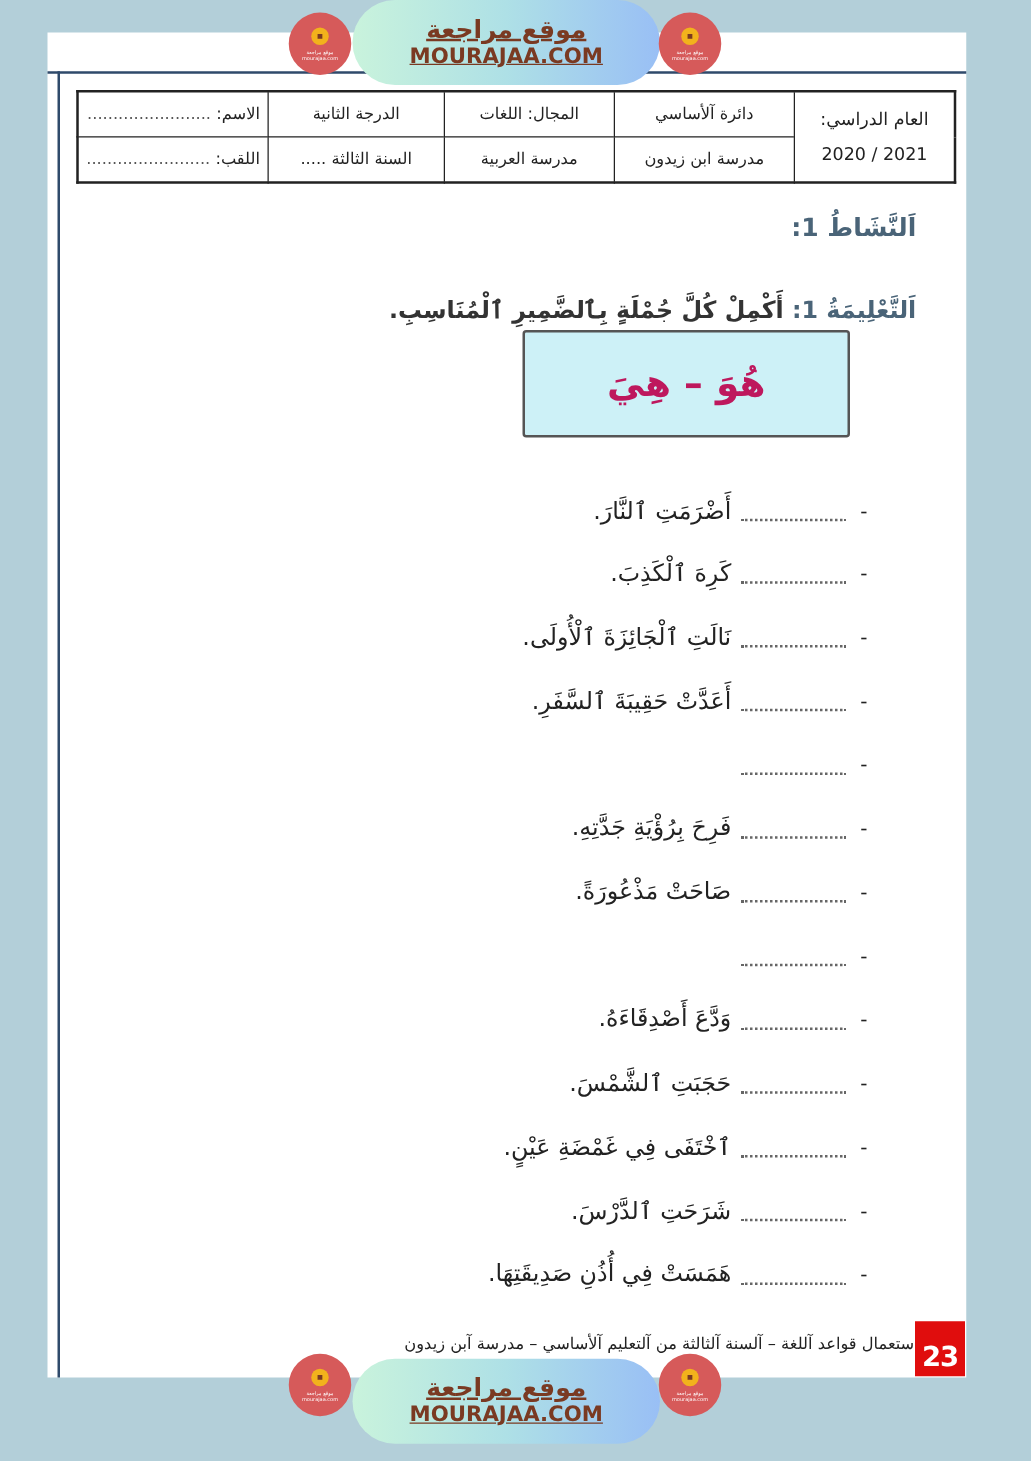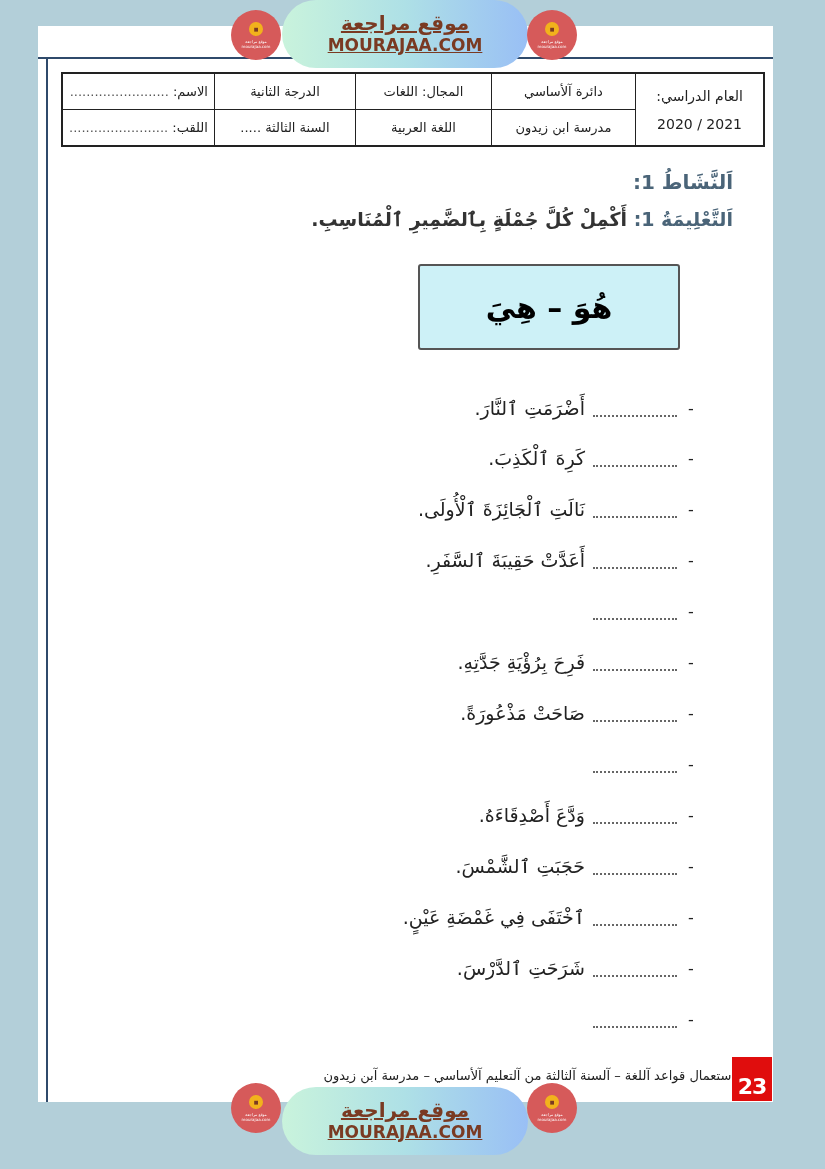--- a/index.html
+++ b/index.html
@@ -37,30 +37,30 @@
   .info-table td.c-grade { width:142px; }
   .info-table td.c-name { text-align:right; }
   .dots { color:#555; letter-spacing:0; }
 
   
   .heading {
     position:absolute; right:92px; direction:rtl; 
     font-family:"DejaVu Sans", sans-serif; font-weight:bold; color:#4a6478;
   }
   .h-activity { top:170px; font-size:20px; }
-  .h-instruction { top:208px; font-size:19px; }
+  .h-instruction { top:236px; font-size:19px; }
   .h-instruction .rest { color:#333; }
 
   
   .pronoun-box {
     position:absolute; left:418px; top:264px; width:262px; height:86px;
     background:#cdf1f7; border:2px solid #555; box-sizing:border-box;
     border-radius:3px;
     display:flex; align-items:center; justify-content:center;
-    font-size:30px; font-weight:bold; color:#000000; direction:rtl;
+    font-size:30px; font-weight:bold; color:#be185d; direction:rtl;
   }
 
   
   .ex-list { position:absolute; left:0; top:0; width:825px; height:1169px; pointer-events:none; }
   .ex-item {
     position:absolute; right:128px; height:30px;
     direction:rtl; display:flex; align-items:center; gap:8px;
     font-size:19px; color:#222; white-space:nowrap; pointer-events:auto;
   }
   .ex-item .bullet { width:12px; text-align:center; font-size:16px; }
@@ -123,21 +123,21 @@
     <td class="c-dept">دائرة آلأساسي</td>
     <td class="c-field">المجال: اللغات</td>
     <td class="c-grade">الدرجة الثانية</td>
     <td class="c-name">
       <span>الاسم:</span>
       <span class="dots">........................</span>
     </td>
   </tr>
   <tr>
     <td class="c-dept">مدرسة ابن زيدون</td>
-    <td class="c-field">اللغة العربية</td>
+    <td class="c-field">مدرسة العربية</td>
     <td class="c-grade">السنة الثالثة .....</td>
     <td class="c-name">
       <span>اللقب:</span>
       <span class="dots">........................</span>
     </td>
   </tr>
 </tbody>
   </table>
 
 <div class="heading h-activity">اَلنَّشَاطُ 1:</div>
@@ -203,20 +203,21 @@
       <span>ٱخْتَفَى فِي غَمْضَةِ عَيْنٍ.</span>
     </div>
   <div class="ex-item" style="top:953px">
       <span class="bullet">-</span>
       <span class="blank"></span>
       <span>شَرَحَتِ ٱلدَّرْسَ.</span>
     </div>
   <div class="ex-item" style="top:1004px">
       <span class="bullet">-</span>
       <span class="blank"></span>
+      <span>هَمَسَتْ فِي أُذُنِ صَدِيقَتِهَا.</span>
     </div>
 </div>
 
 <div class="footer-text">استعمال قواعد آللغة – آلسنة آلثالثة من آلتعليم آلأساسي – مدرسة آبن زيدون</div>
 <div class="page-num">23</div>
 
 <div class="badge badge-tl">
   <div class="dot">■</div>
   <div class="lbl">موقع مراجعة mourajaa.com</div>
 </div>

